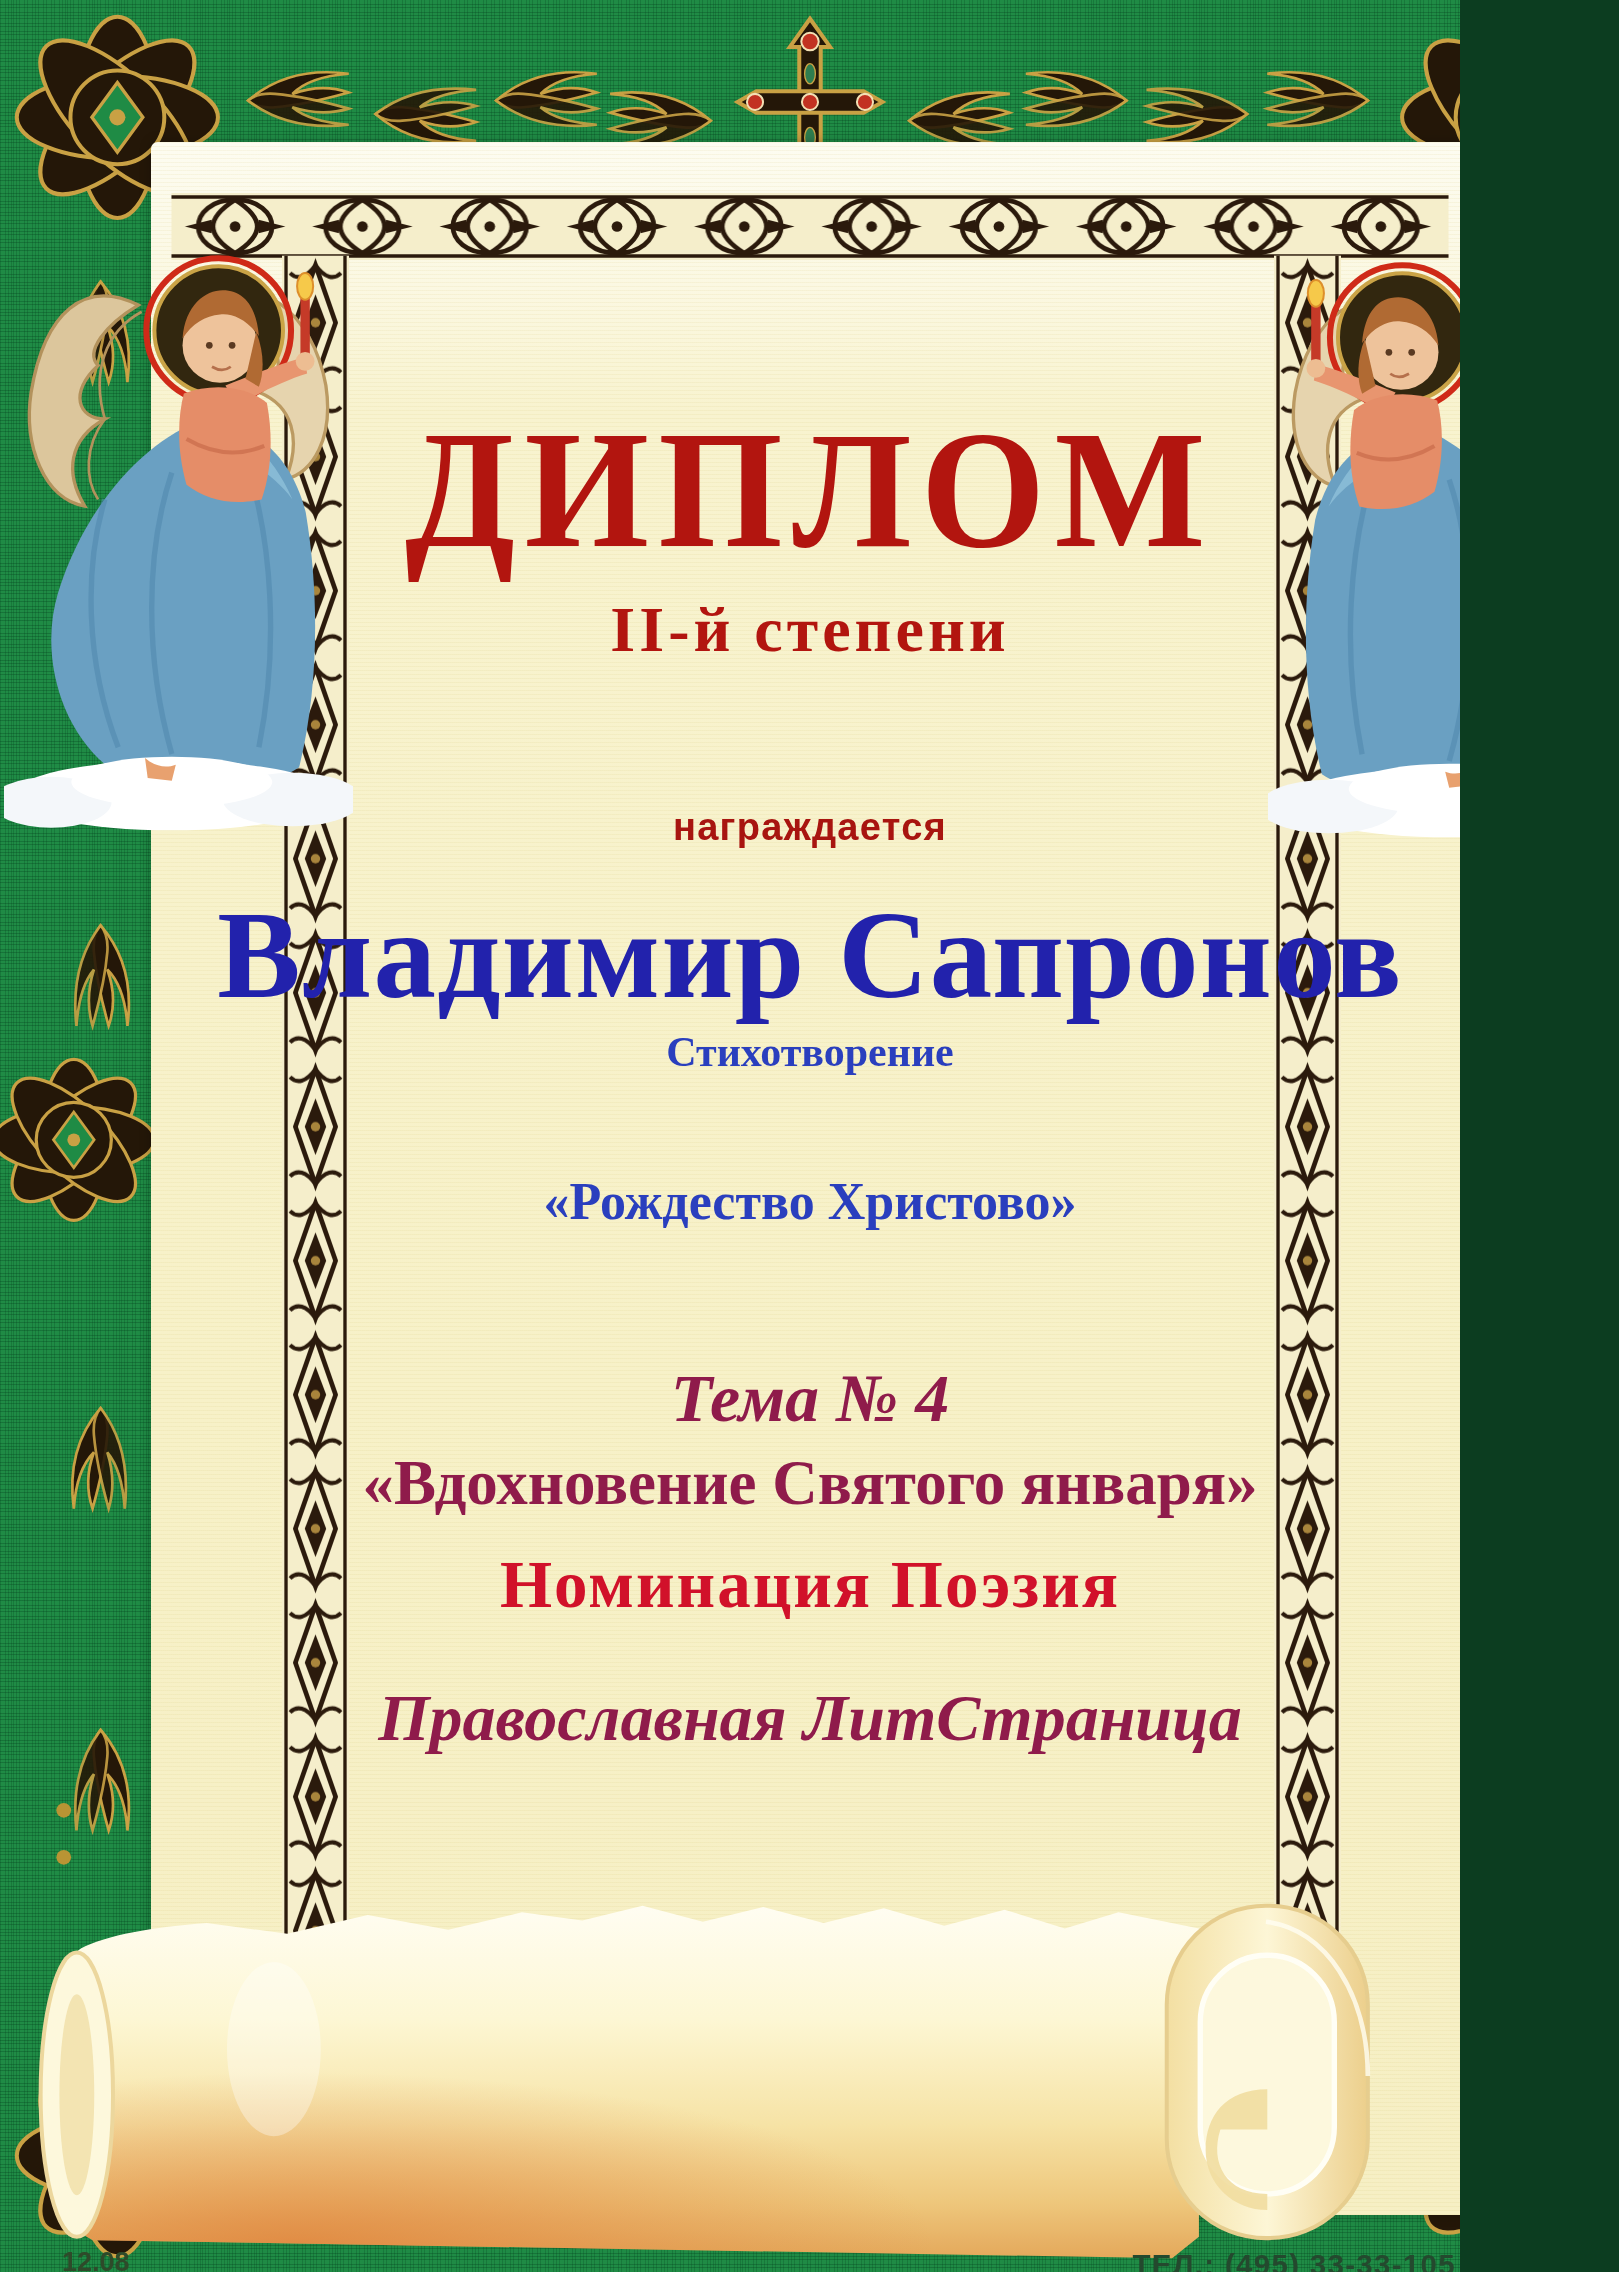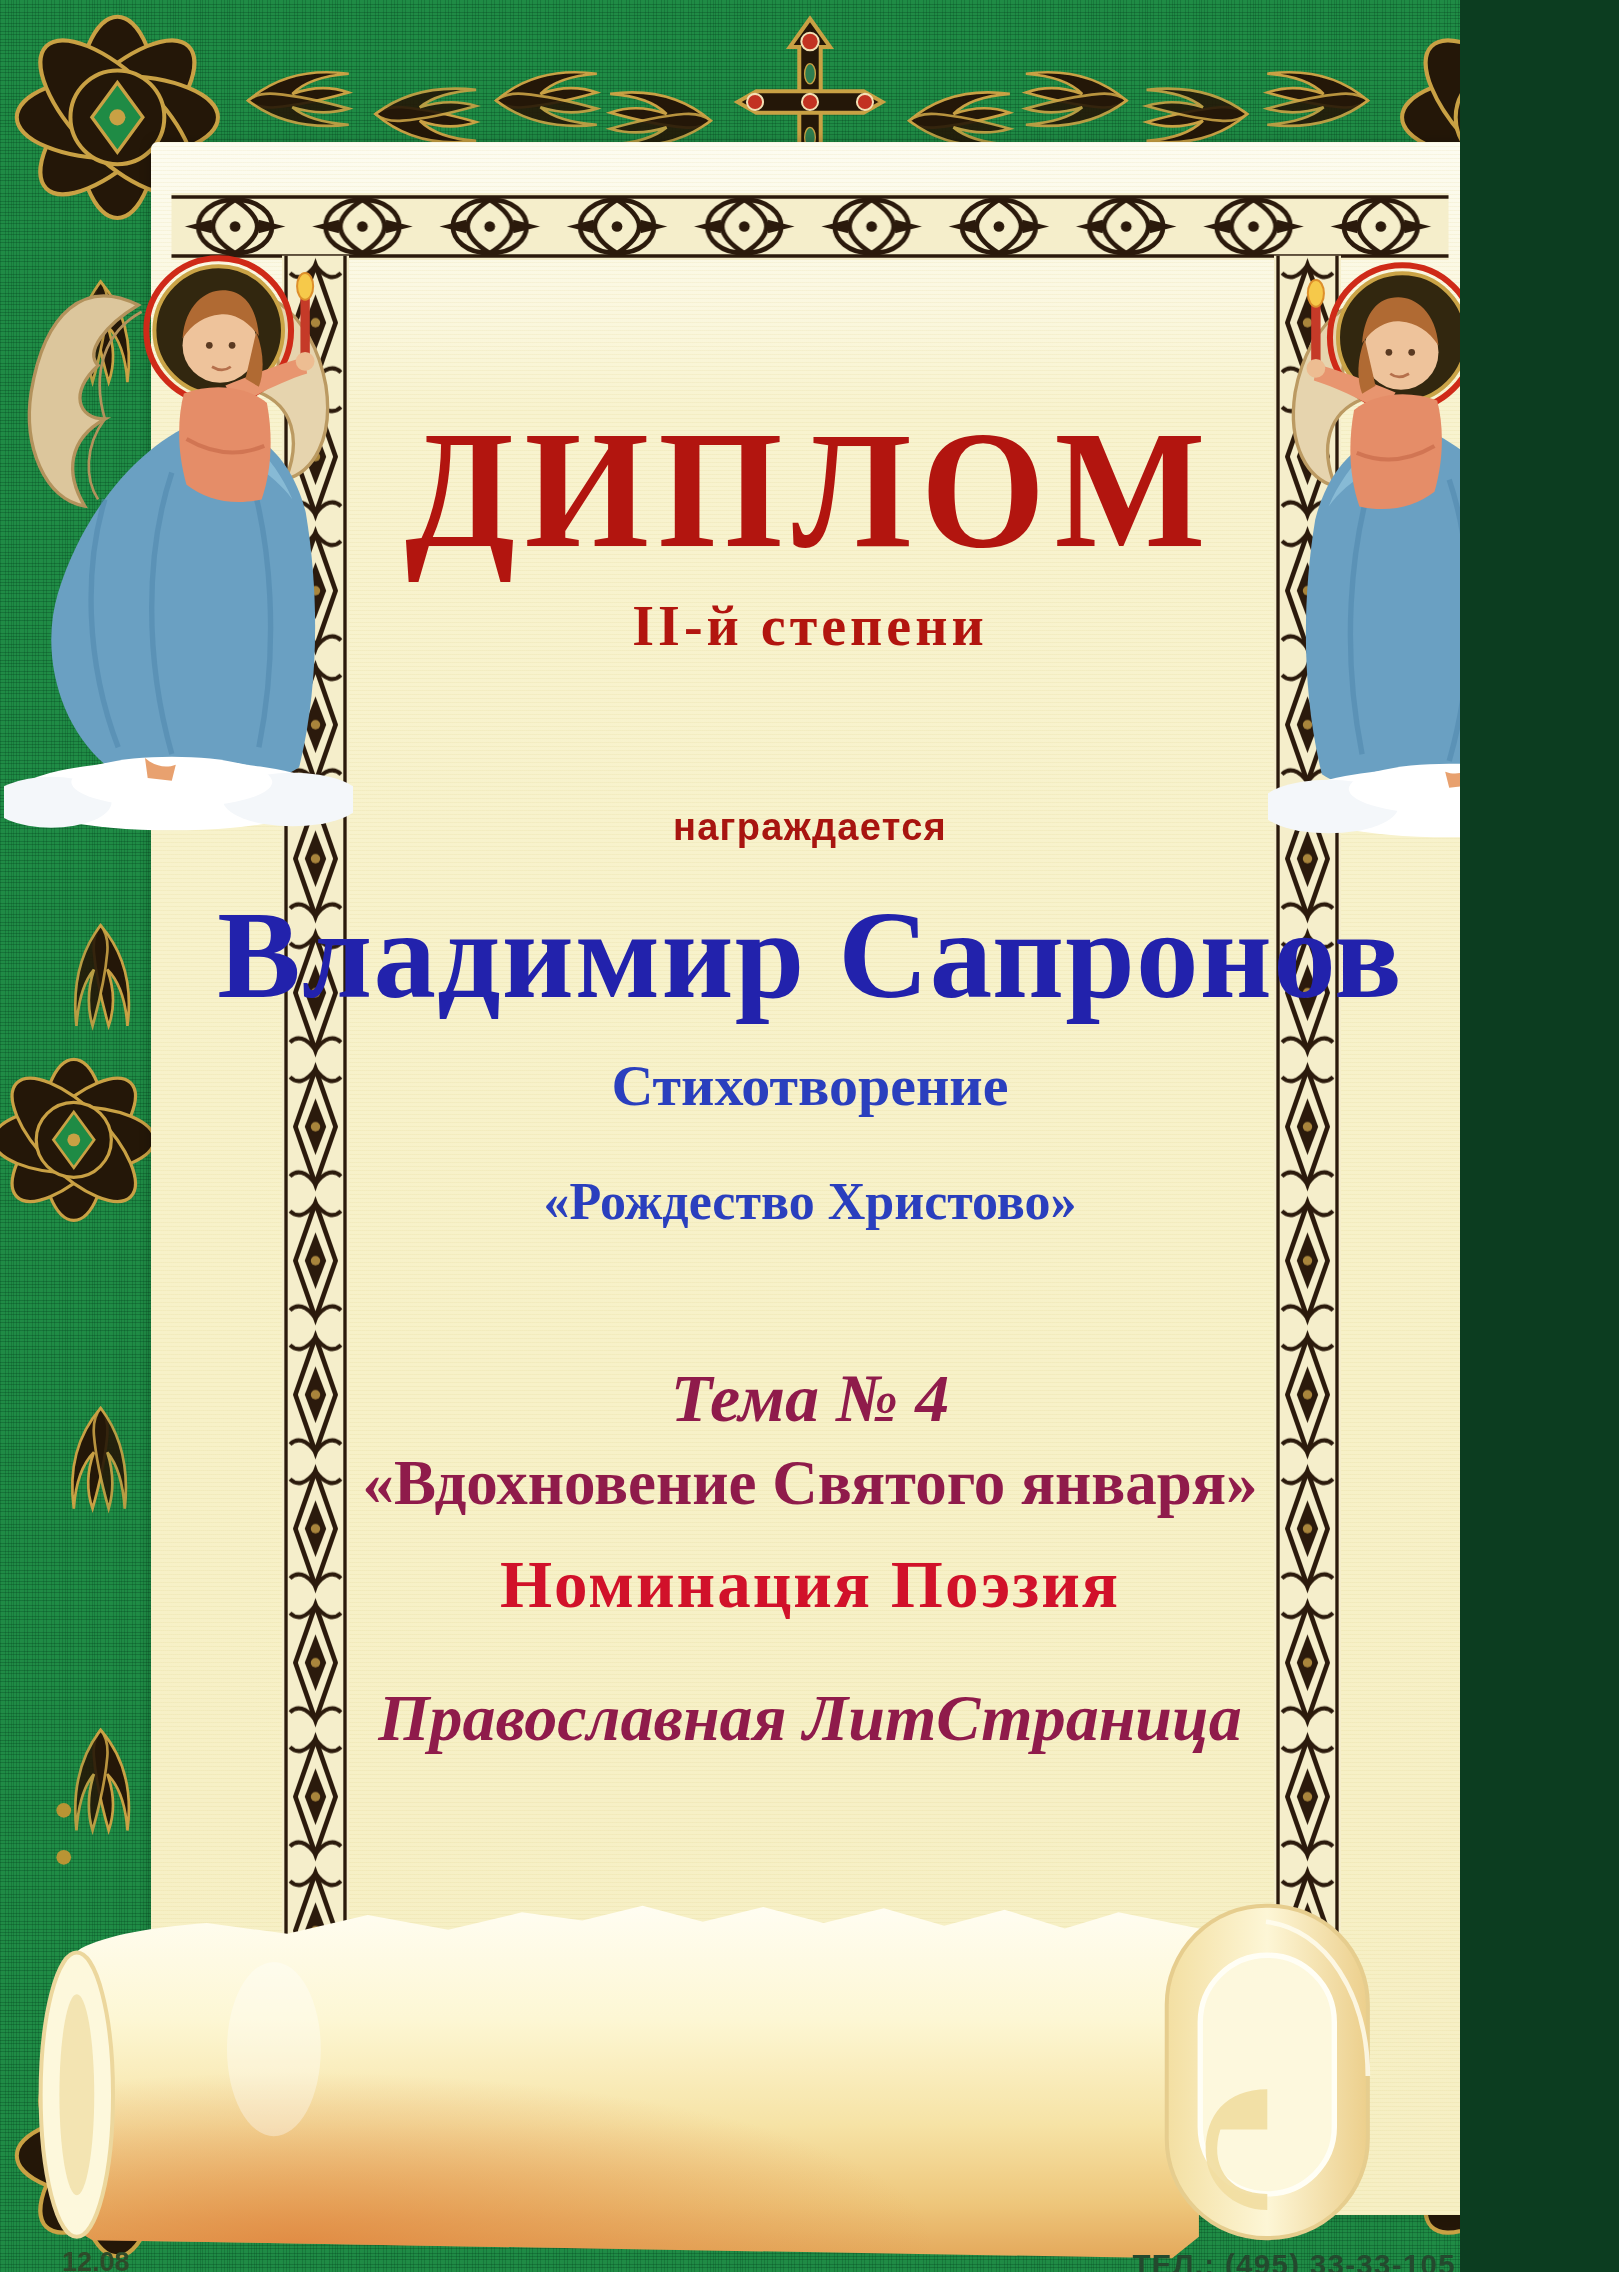--- a/index.html
+++ b/index.html
@@ -26,24 +26,24 @@
   .band-top{position:absolute;left:171px;top:193px;z-index:3;}
   .strip-left{position:absolute;left:282px;top:255px;z-index:3;}
   .strip-right{position:absolute;left:1274px;top:255px;z-index:3;}
   .angel{position:absolute;z-index:4;}
   .angel.left{left:4px;top:218px;}
   .angel.right{left:1268px;top:225px;transform:scaleX(-1);}
   
   .textstack{position:absolute;left:161px;top:0;width:1298px;z-index:5;}
   .tline{position:absolute;left:0;width:100%;text-align:center;white-space:nowrap;line-height:1;}
   .t-title   {top:410px;  font-size:160px;font-weight:700;letter-spacing:9.4px;color:#b2150f;transform:scaleY(1.04);}
-  .t-degree  {top:598px;  font-size:56px;font-weight:700;letter-spacing:4px;color:#b2150f;}
+  .t-degree  {top:598px;  font-size:64px;font-weight:700;letter-spacing:4px;color:#b2150f;}
   .t-award   {top:808px; font-size:38px; font-weight:700;color:#a81510;font-family:"Liberation Sans","DejaVu Sans",sans-serif;letter-spacing:1.3px;}
   .t-name    {top:893px; font-size:125px;font-weight:700;color:#2222ac;letter-spacing:1.3px;}
-  .t-worktype{top:1057px; font-size:58px; font-weight:700;color:#2a3fbe;}
+  .t-worktype{top:1031px; font-size:42px; font-weight:700;color:#2a3fbe;}
   .t-worktitle{top:1176px;font-size:52px;font-weight:700;color:#2a3fbe;}
   .t-theme1  {top:1364px; font-size:68px;font-weight:600;font-style:italic;color:#8f1b4b;}
   .t-theme2  {top:1452px; font-size:63px; font-weight:600;color:#8f1b4b;}
   .t-nomination{top:1551px;font-size:67px;font-weight:700;color:#d1112a;letter-spacing:2px;}
   .t-org     {top:1650px; font-size:66px; font-weight:600;font-style:italic;color:#8f1b4b;margin-top:35px;}
   .scroll-graphic{position:absolute;left:19px;top:1848px;z-index:6;}
   .footer-code{position:absolute;left:62px;top:2247px;z-index:7;font-size:27px;font-weight:700;
     color:#2e4a2a;font-family:"Liberation Sans","DejaVu Sans",sans-serif;}
   .footer-phone{position:absolute;right:4px;top:2248px;z-index:7;font-size:29.5px;font-weight:700;
     color:#24492e;font-family:"Liberation Sans","DejaVu Sans",sans-serif;letter-spacing:1.3px;}

